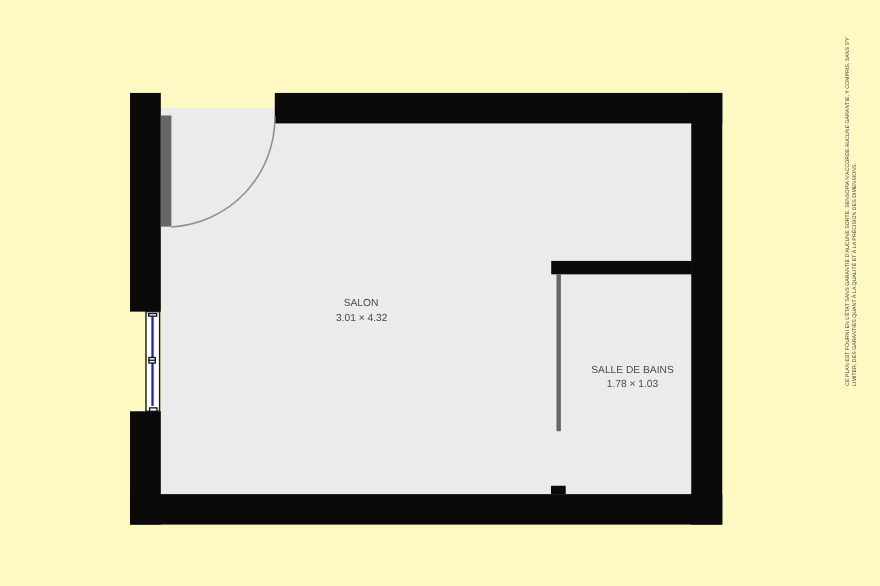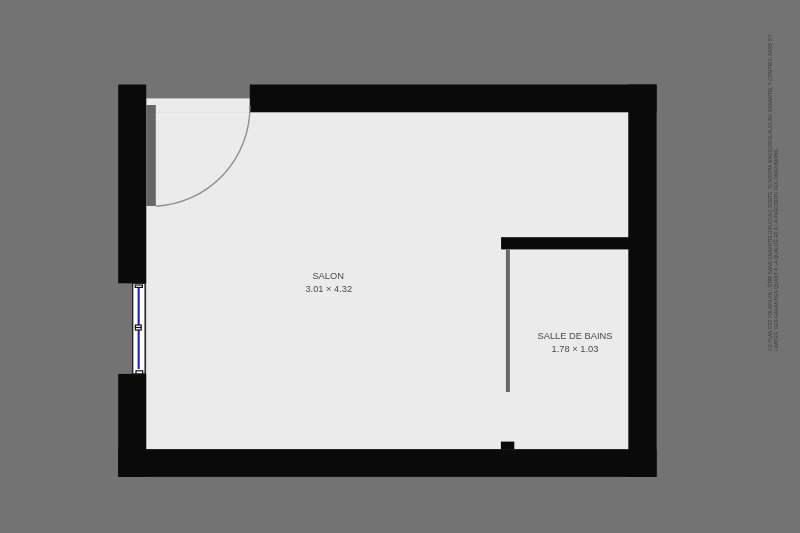--- a/index.html
+++ b/index.html
@@ -1,16 +1,16 @@
 <!DOCTYPE html>
 <html><head>
 <meta charset="utf-8">
 <style>
   html,body{margin:0;padding:0;background:#ffffff;}
-  .page{position:relative;width:800px;height:533px;background:#737373;overflow:hidden;
+  .page{position:relative;width:800px;height:533px;background:#fef9c3;overflow:hidden;
         font-family:"Liberation Sans", sans-serif;}
 </style>
 </head>
 <body>
 <div class="page">
 <svg width="800" height="533" viewBox="0 0 800 533" xmlns="http://www.w3.org/2000/svg">
 
   <g>
     <rect x="146.2" y="112.2" width="482.2" height="337.0" fill="#ebebeb"></rect>
     <rect x="146.2" y="98.4" width="103.6" height="14.2" fill="#ebebeb"></rect>

